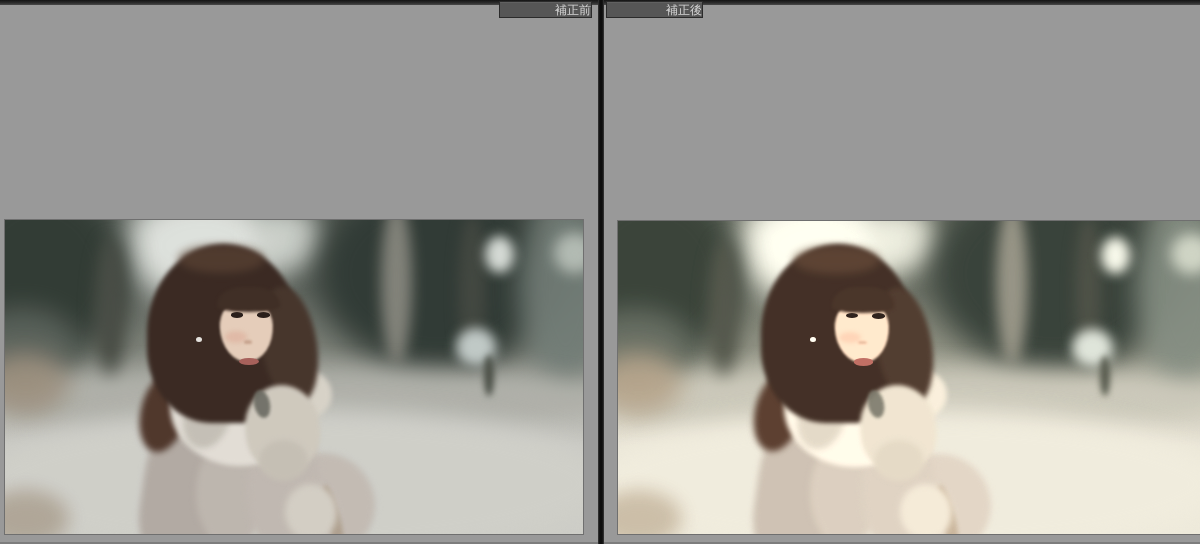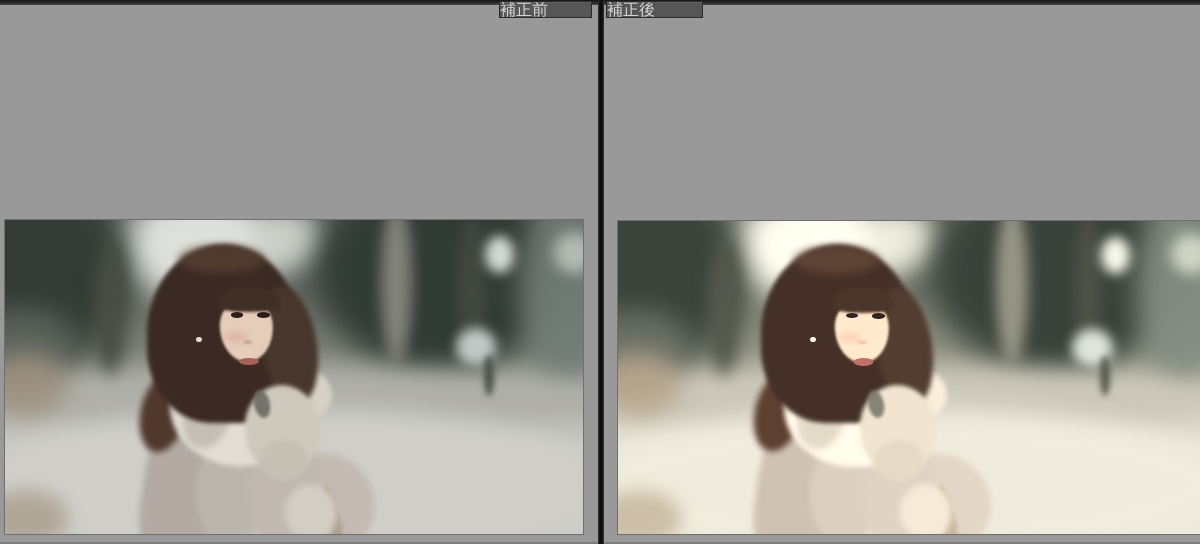--- a/index.html
+++ b/index.html
@@ -22,21 +22,21 @@
   }
   .panel{position:absolute;top:0;height:100%;}
   .panel-left{left:0;width:599px;}
   .panel-right{left:604px;width:596px;}
   .label-box{
     position:absolute;top:1px;height:17px;z-index:7;
     background:var(--label-bg,#565656);
     border:1px solid var(--label-border,#2b2b2b);
     box-shadow:inset 0 1px 0 rgba(255,255,255,0.07);
     color:var(--label-text,#d4d4d4);
-    font-size:16px;line-height:16px;text-align:left;
+    font-size:12px;line-height:16px;text-align:right;
     box-sizing:border-box;
   }
   .label-box--before{left:499px;width:93px;}
   .label-box--after{left:2px;width:97px;}
   .photo{
     position:absolute;overflow:hidden;z-index:1;
     box-shadow:0 0 0 1px rgba(60,60,60,0.45);
     background:#8a8e86;
   }
   .photo--before{left:5px;top:220px;width:578px;height:314px;}

